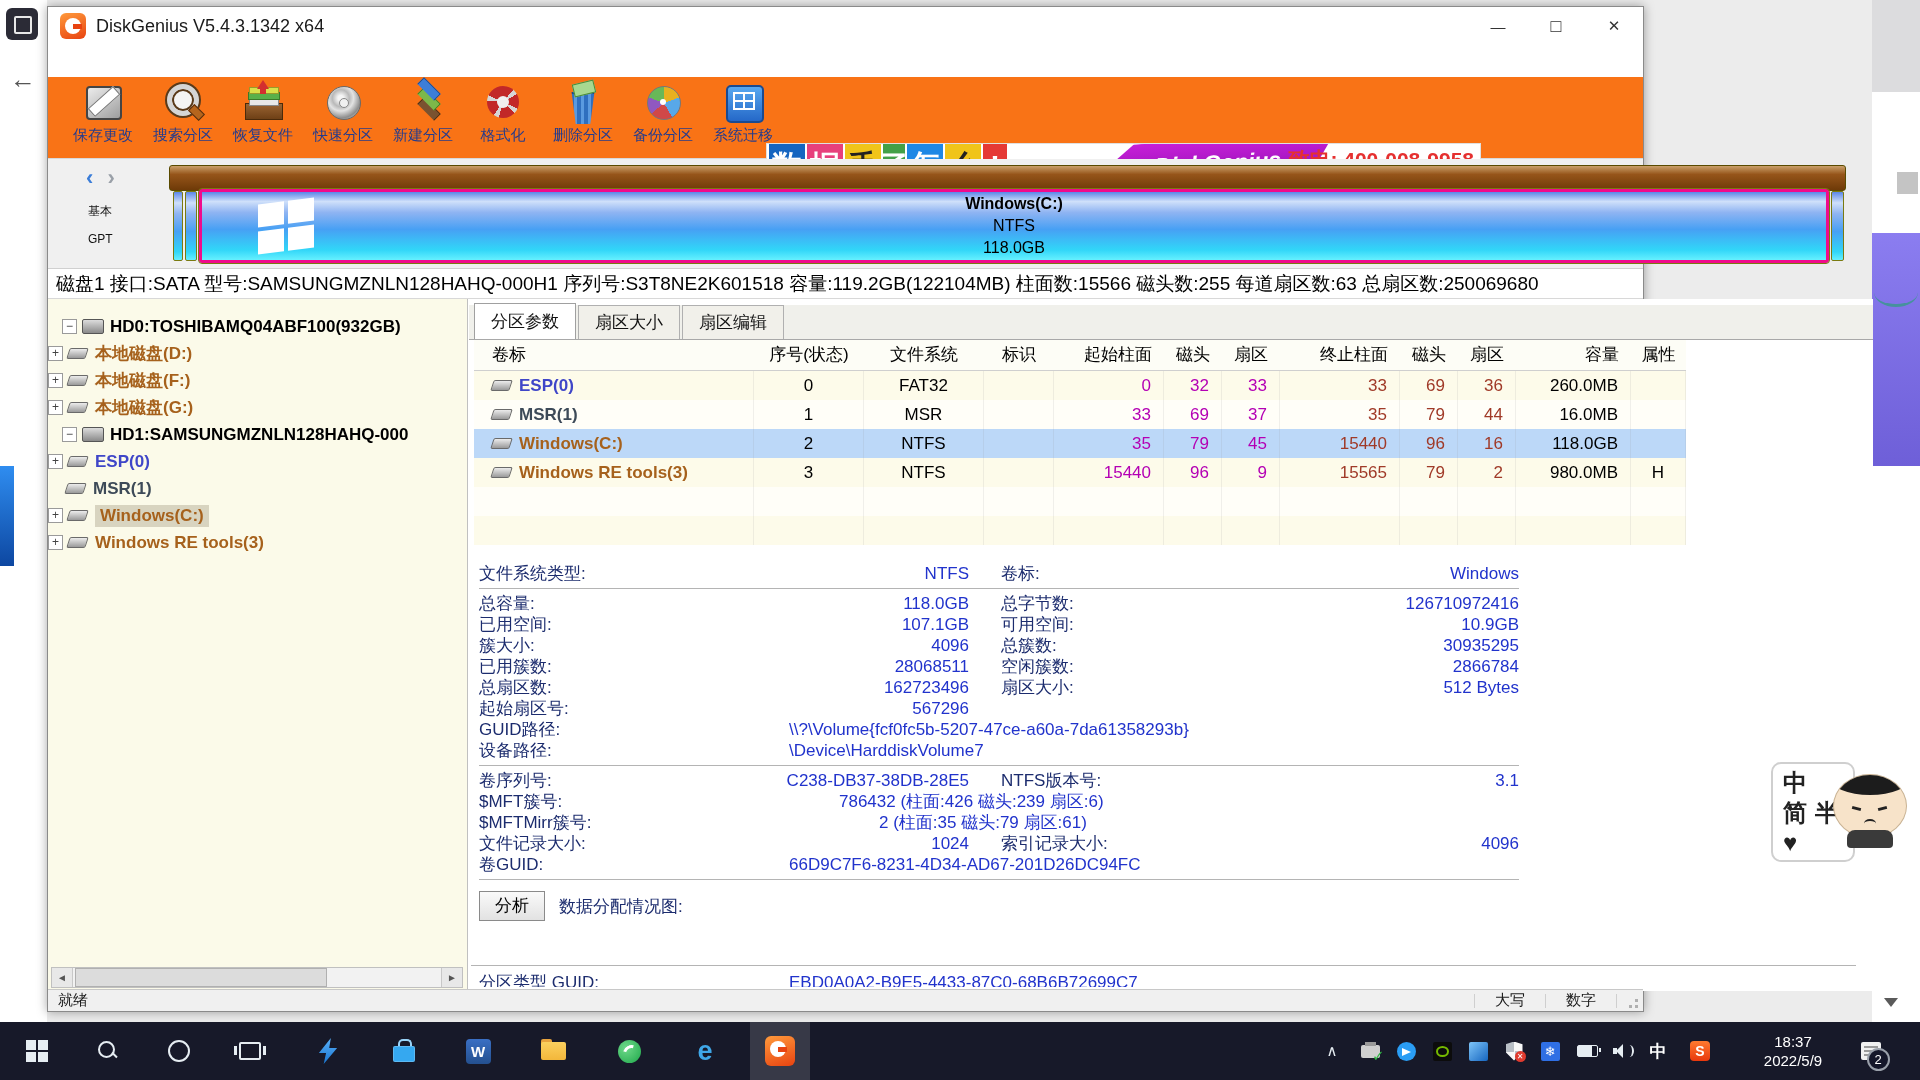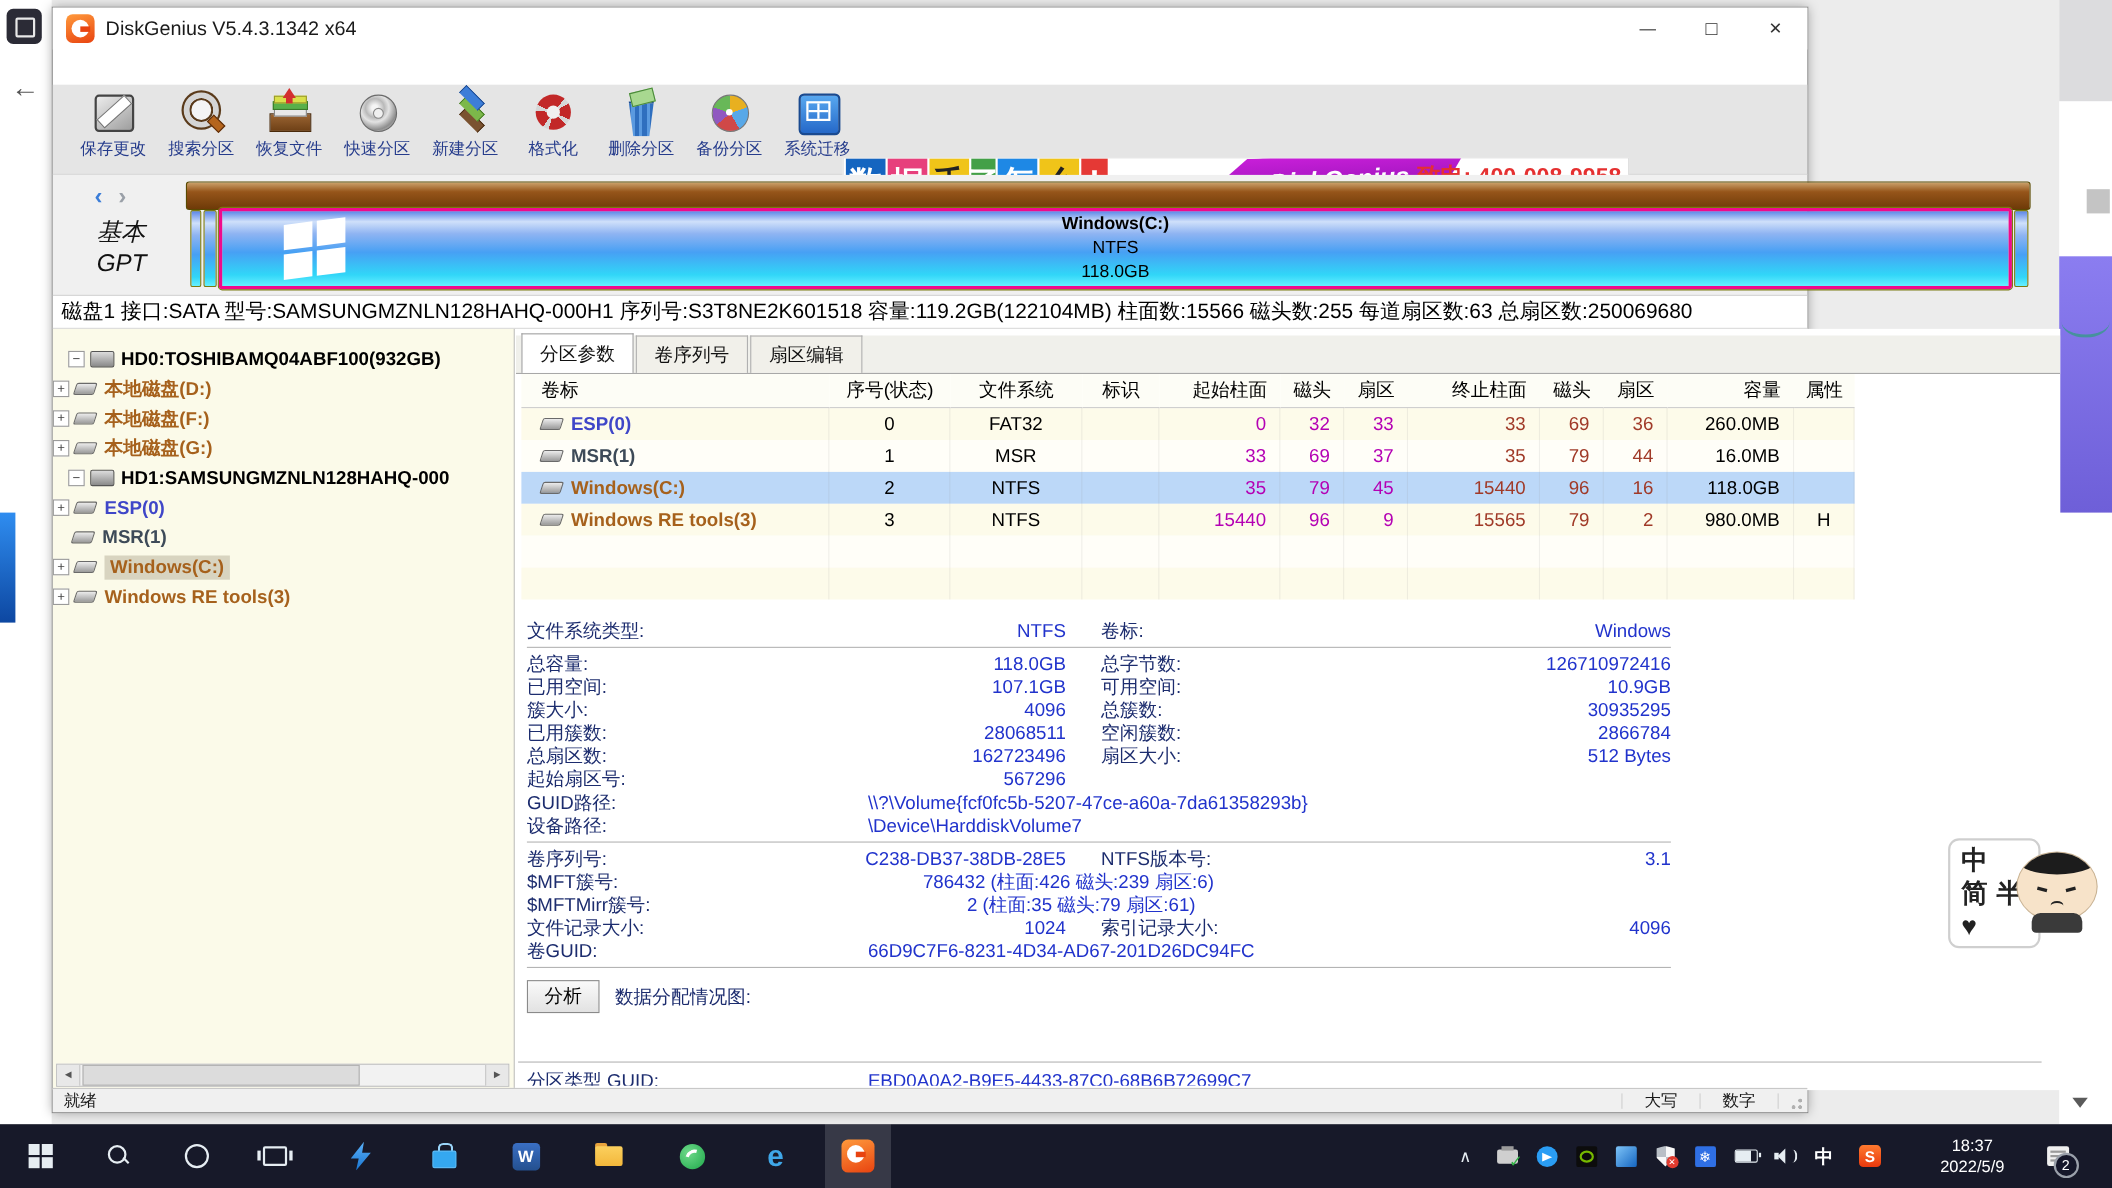--- a/index.html
+++ b/index.html
@@ -30,21 +30,21 @@
   .title-text{margin-left:10px;font-size:18px;color:#1a1a1a;}
   .win-controls{position:absolute;right:0;top:0;height:38px;display:flex;}
   .wc{width:58px;height:38px;display:flex;align-items:center;justify-content:center;font-size:15px;color:#333;}
   .wc-min::before{content:"—";}
   .wc-max::before{content:"□";font-size:18px;}
   .wc-close::before{content:"✕";}
 
   .menubar{position:absolute;left:0;top:38px;width:100%;height:32px;background:#f2f2f2;display:flex;align-items:center;padding-left:6px;box-sizing:border-box;}
   .menu-item{font-size:17px;color:#111;padding:0 14px;line-height:32px;}
 
-  .toolbar{position:absolute;left:0;top:70px;width:100%;height:82px;background:#e5e5e5;border-bottom:1px solid #d8d8d8;box-sizing:border-box;}
+  .toolbar{position:absolute;left:0;top:70px;width:100%;height:82px;background:#f97316;border-bottom:1px solid #d8d8d8;box-sizing:border-box;}
   .tool-btn{position:absolute;top:3px;width:80px;height:76px;display:flex;flex-direction:column;align-items:center;justify-content:flex-start;}
   .tool-label{font-size:15px;color:#263c8c;margin-top:2px;white-space:nowrap;}
   .ticon{width:44px;height:44px;position:relative;flex:none;}
 
   
   .i-save::before{content:"";position:absolute;left:5px;top:6px;width:32px;height:30px;background:linear-gradient(145deg,#ececec,#9e9e9e);border:2px solid #444;border-radius:4px;}
   .i-save::after{content:"";position:absolute;left:6px;top:16px;width:32px;height:9px;background:#fff;transform:rotate(-42deg);border:1px solid #777;}
   .i-search::before{content:"";position:absolute;left:6px;top:4px;width:22px;height:22px;border:5px solid #d5d5d5;border-radius:50%;box-shadow:0 0 0 2px #5a3a1a, inset 0 0 0 2px #5a3a1a;background:#f4f4f4;}
   .i-search::after{content:"";position:absolute;left:28px;top:28px;width:13px;height:7px;background:#b5651d;border:1px solid #5a2d0c;transform:rotate(45deg);}
   .i-recover .base{position:absolute;left:4px;bottom:4px;width:36px;height:15px;background:linear-gradient(180deg,#9a6432,#6e4016);border:1px solid #4a2a0a;}
@@ -80,21 +80,21 @@
   .ribbon{position:absolute;left:336px;top:-4px;width:230px;height:46px;background:linear-gradient(180deg,#c81fd8,#8a10b0);clip-path:polygon(0 55%,14% 0,100% 8%,88% 100%,14% 92%);display:flex;align-items:center;justify-content:center;transform:rotate(-3deg);}
   .ribbon span{color:#fff;font-weight:bold;font-size:23px;font-style:italic;}
   .banner-phone{position:absolute;right:6px;top:2px;font-size:21px;font-weight:bold;color:#e53030;}
   .banner-qq{position:absolute;right:6px;top:28px;font-size:17px;font-weight:bold;color:#e53030;}
   .banner-sub{position:absolute;right:10px;bottom:4px;font-size:22px;font-weight:bold;color:#111;}
 
   
   .diskpanel{position:absolute;left:0;top:152px;width:100%;height:110px;background:#f0f0f0;border-bottom:1px solid #d0d0d0;box-sizing:border-box;}
   .nav-arrows{position:absolute;left:38px;top:6px;font-size:22px;font-weight:bold;letter-spacing:4px;}
   .nav-prev{color:#3b7dd8;} .nav-next{color:#9aa0a8;}
-  .disk-type{position:absolute;left:40px;top:38px;font-size:22px;color:#111;line-height:28px;font-style:italic;}
+  .disk-type{position:absolute;left:40px;top:38px;font-size:12px;color:#111;line-height:28px;}
   .brown-band{position:absolute;left:121px;top:6px;width:1677px;height:26px;border:1px solid #5a4a00;border-radius:3px;
     background:linear-gradient(180deg,#caa06a 0%,#96551a 35%,#6e3a08 100%);box-sizing:border-box;}
   .part-sliver{position:absolute;top:32px;height:70px;border:1px solid #7a7a10;box-sizing:border-box;border-radius:2px;
     background:linear-gradient(180deg,#5b86e8 0%,#cfe0fa 16%,#8fb4f2 32%,#47a0f4 58%,#31d6f8 88%,#66f0ff 100%);}
   .main-part{position:absolute;left:151px;top:30px;width:1630px;height:74px;border:3px solid #f00a8c;outline:1px solid #7a7a10;box-sizing:border-box;border-radius:3px;
     background:linear-gradient(180deg,#5b86e8 0%,#cfe0fa 14%,#8fb4f2 30%,#47a0f4 55%,#31d6f8 85%,#66f0ff 100%);
     display:flex;flex-direction:column;align-items:center;justify-content:center;}
   .main-part div{font-size:16px;color:#000;line-height:22px;}
   .winflag{position:absolute;left:56px;top:9px;width:56px;height:50px;display:grid;grid-template-columns:1fr 1fr;grid-template-rows:1fr 1fr;gap:4px;transform:skewY(-7deg);}
   .winflag i{background:#fff;}
@@ -411,21 +411,21 @@
       <div class="tree-hscroll">
         <div class="hs-btn left"></div>
         <div class="hs-thumb"></div>
         <div class="hs-btn right"></div>
       </div>
     </div>
 
     <div class="rpanel">
       <div class="tabstrip">
         <div class="tab active">分区参数</div>
-        <div class="tab">卷序列号</div>
+        <div class="tab">扇区大小</div>
         <div class="tab">扇区编辑</div>
       </div>
 
       <div class="ptable">
         <div class="trow thead">
           <div class="cell-name">卷标</div>
           <div class="al-c">序号(状态)</div>
           <div class="al-c">文件系统</div>
           <div class="al-c">标识</div>
           <div class="al-r">起始柱面</div>

